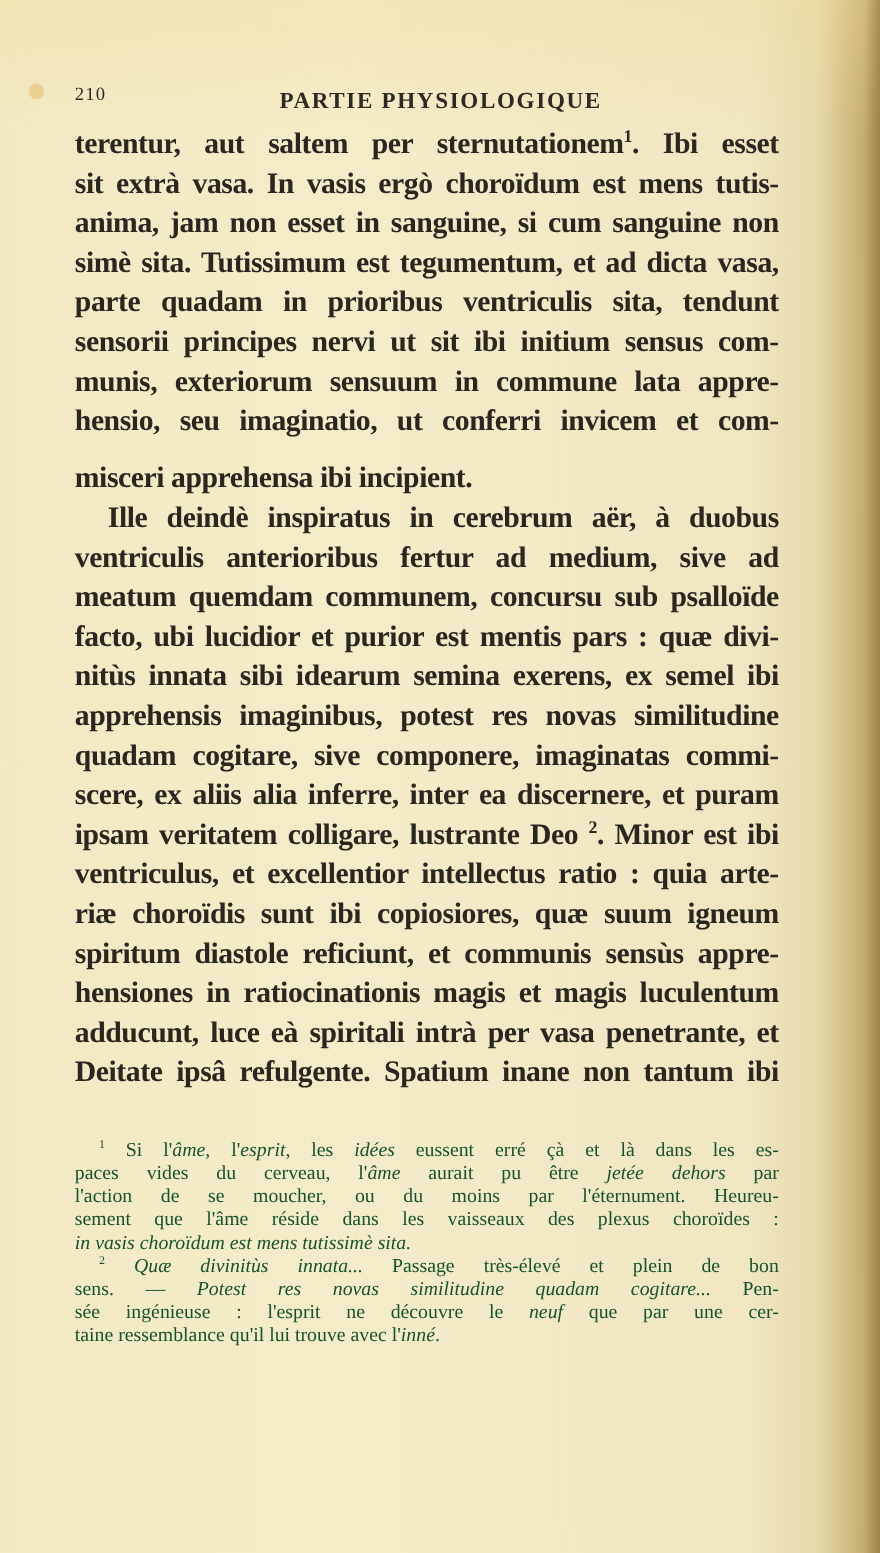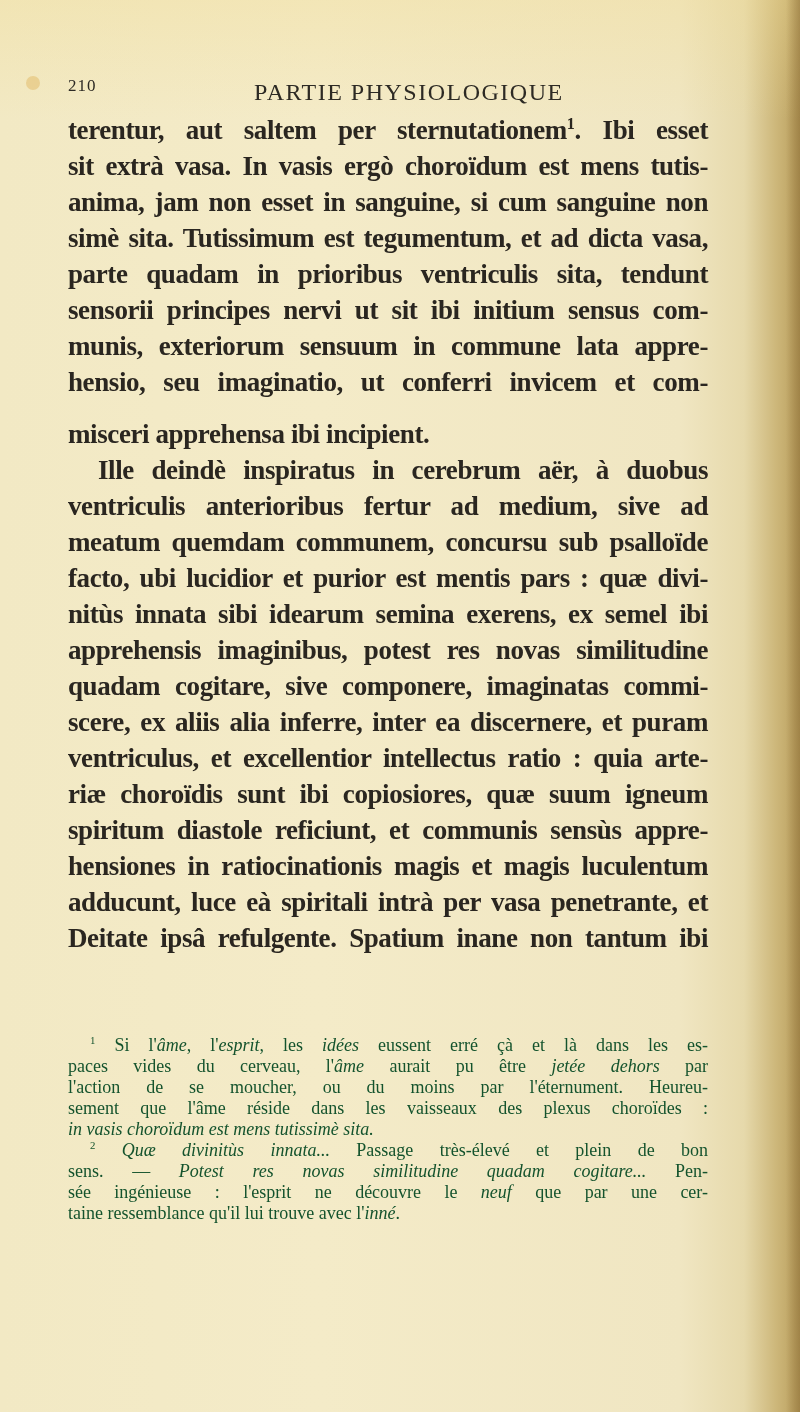--- a/index.html
+++ b/index.html
@@ -26,21 +26,21 @@
   }
   .running-head {
     position: absolute; top: 76px; left: 68px; width: 640px; height: 30px;
   }
   .page-number {
     position: absolute; left: 0; top: 0;
     font-size: 17px; letter-spacing: 1px; color: #2d2a24;
   }
   .head-title {
     position: absolute; left: 186px; top: 3px;
-    font-size: 24px; letter-spacing: 1.5px; color: #2d2a24;
+    font-size: 21px; letter-spacing: 1.5px; color: #2d2a24; font-weight: bold;
   }
   .body-text {
     position: absolute; left: 68px; top: 112px; width: 640px; font-weight: bold;
   }
   .line {
     display: block; height: 36px; line-height: 36px;
     font-size: 27px; white-space: nowrap;
     text-align: justify; text-align-last: justify;
     letter-spacing: -0.4px;
   }
@@ -83,20 +83,21 @@
   <span class="line">hensio, seu imaginatio, ut conferri invicem et com-</span>
   <span class="line last">misceri apprehensa ibi incipient.</span>
   <span class="line indent">Ille deindè inspiratus in cerebrum aër, à duobus</span>
   <span class="line">ventriculis anterioribus fertur ad medium, sive ad</span>
   <span class="line">meatum quemdam communem, concursu sub psalloïde</span>
   <span class="line">facto, ubi lucidior et purior est mentis pars : quæ divi-</span>
   <span class="line">nitùs innata sibi idearum semina exerens, ex semel ibi</span>
   <span class="line">apprehensis imaginibus, potest res novas similitudine</span>
   <span class="line">quadam cogitare, sive componere, imaginatas commi-</span>
   <span class="line">scere, ex aliis alia inferre, inter ea discernere, et puram</span>
+  <span class="line"><span>ipsam veritatem colligare, lustrante Deo </span><sup>2</sup><span>. Minor est ibi</span></span>
   <span class="line">ventriculus, et excellentior intellectus ratio : quia arte-</span>
   <span class="line">riæ choroïdis sunt ibi copiosiores, quæ suum igneum</span>
   <span class="line">spiritum diastole reficiunt, et communis sensùs appre-</span>
   <span class="line">hensiones in ratiocinationis magis et magis luculentum</span>
   <span class="line">adducunt, luce eà spiritali intrà per vasa penetrante, et</span>
   <span class="line">Deitate ipsâ refulgente. Spatium inane non tantum ibi</span>
 </div>
 
 <div class="footnotes">
   <span class="fline indent"><sup>1</sup><span> Si l'</span><i>âme</i><span>, l'</span><i>esprit</i><span>, les </span><i>idées</i><span> eussent erré çà et là dans les es-</span></span>

